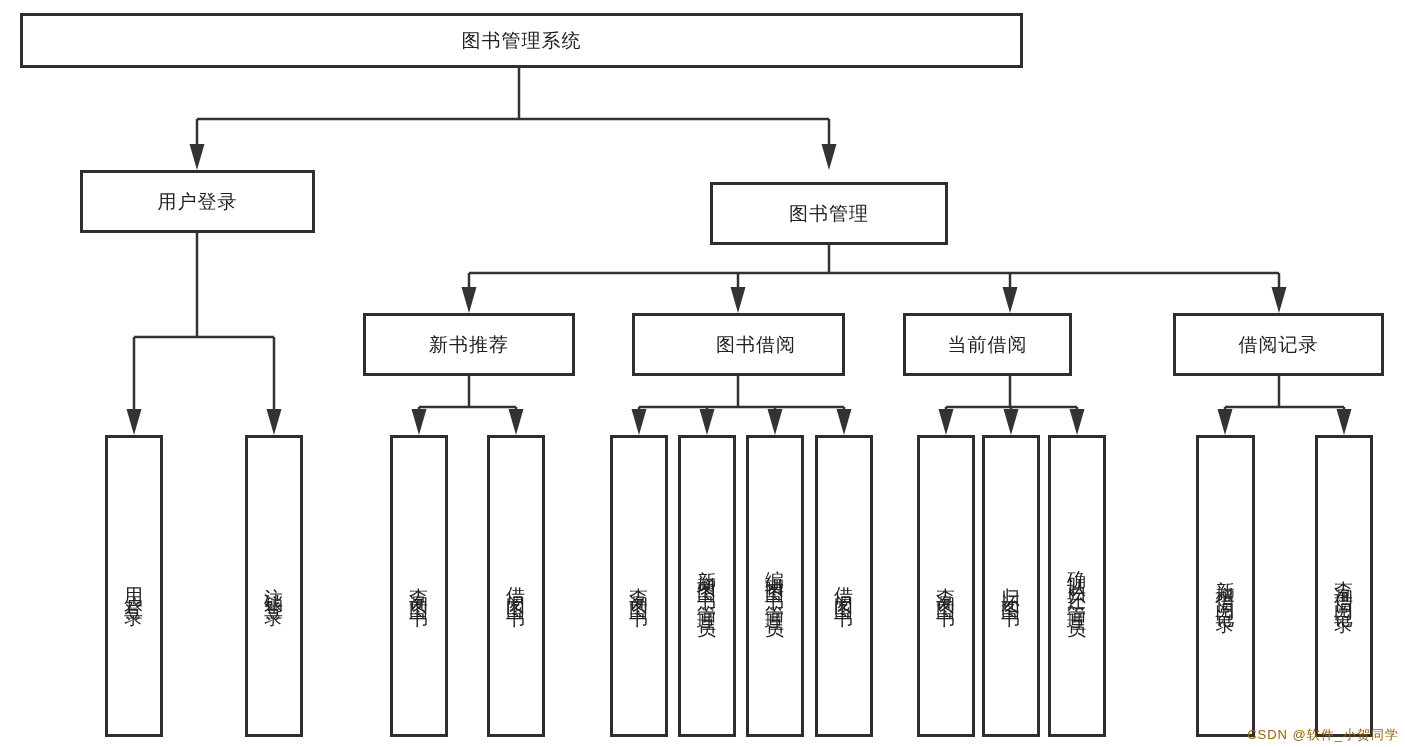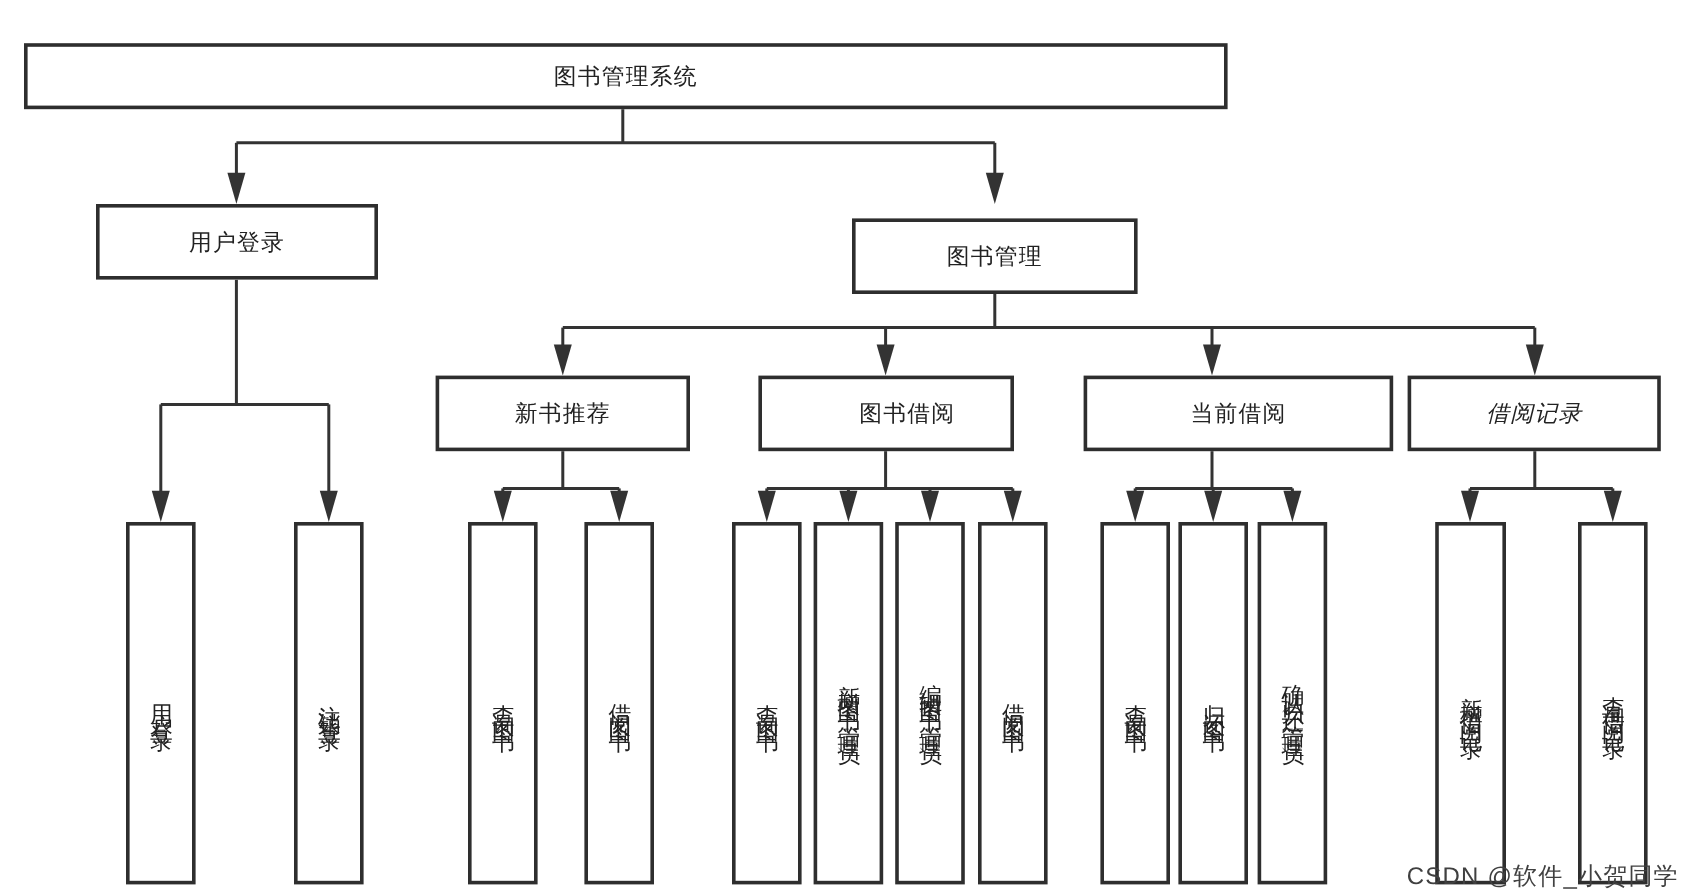--- a/index.html
+++ b/index.html
@@ -46,22 +46,22 @@
     writing-mode: vertical-rl;
     text-orientation: mixed;
     letter-spacing: 7px;
     line-height: 1;
     font-size: 19px;
   }
   .watermark {
     position: absolute;
     right: 6px;
     bottom: 3px;
-    font-size: 20px;
-    color: #404040;
+    font-size: 13px;
+    color: #a16207;
     letter-spacing: 1px;
   }
 </style>
 </head>
 <body>
 
 <div class="canvas">
 
   <svg class="connectors" viewBox="0 0 1405 747" xmlns="http://www.w3.org/2000/svg">
     <g stroke="#333333" stroke-width="2.5" fill="none">
@@ -129,41 +129,41 @@
 
       <polygon points="946,435 938.5,409 953.5,409"></polygon>
       <polygon points="1011,435 1003.5,409 1018.5,409"></polygon>
       <polygon points="1077,435 1069.5,409 1084.5,409"></polygon>
 
       <polygon points="1225,435 1217.5,409 1232.5,409"></polygon>
       <polygon points="1344,435 1336.5,409 1351.5,409"></polygon>
     </g>
   </svg>
 
-  <div class="node hnode" style="left:20px; top:13px; width:1003px; height:55px;margin-top:23px;">
+  <div class="node hnode" style="left:20px; top:13px; width:1003px; height:55px;">
     <span>图书管理系统</span>
   </div>
 
   <div class="node hnode" style="left:80px; top:170px; width:235px;">
     <span>用户登录</span>
   </div>
   <div class="node hnode" style="left:710px; top:170px; width:238px;margin-top:12px;">
     <span>图书管理</span>
   </div>
 
   <div class="node hnode" style="left:363px; top:313px; width:212px;">
     <span>新书推荐</span>
   </div>
   <div class="node hnode" style="left:632px; top:313px; width:213px;padding-left:35px;">
     <span>图书借阅</span>
   </div>
-  <div class="node hnode" style="left:903px; top:313px; width:258px;">
+  <div class="node hnode" style="left:903px; top:313px; width:169px;">
     <span>当前借阅</span>
   </div>
-  <div class="node hnode" style="left:1173px; top:313px; width:211px;font-style:italic;">
+  <div class="node hnode" style="left:1173px; top:313px; width:211px;">
     <span>借阅记录</span>
   </div>
 
   <div class="node vnode" style="left:105px;">
     <span class="vtext">用户登录</span>
   </div>
   <div class="node vnode" style="left:245px;">
     <span class="vtext">注销登录</span>
   </div>
 

